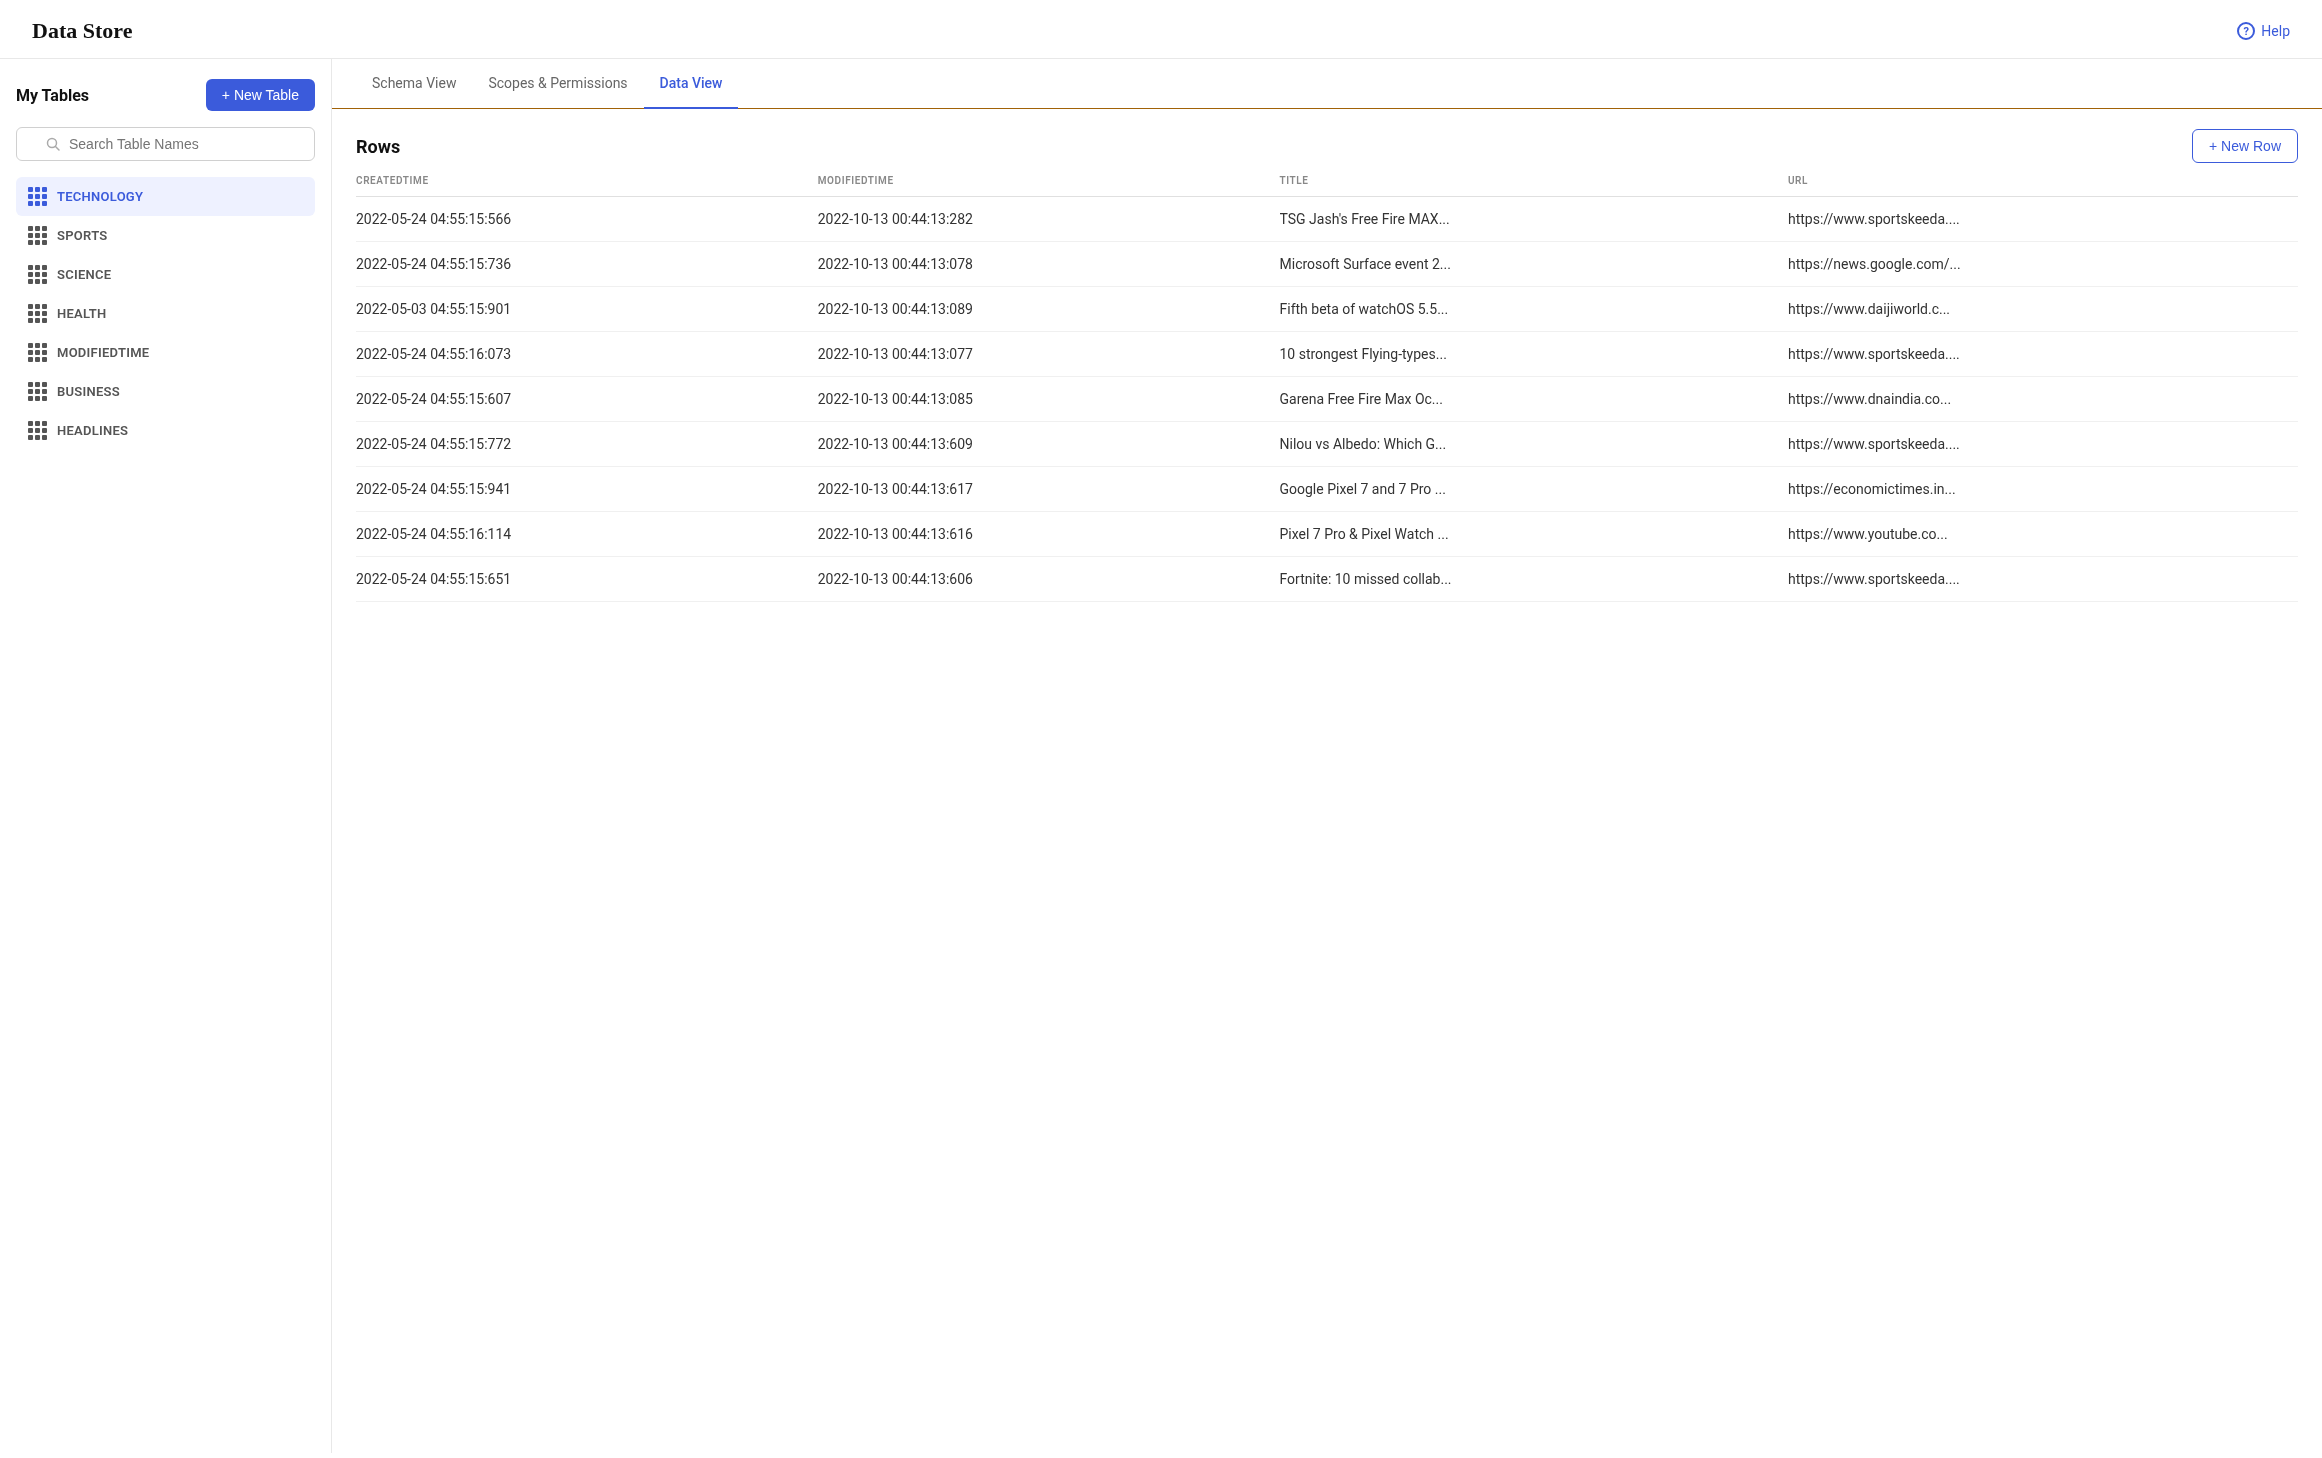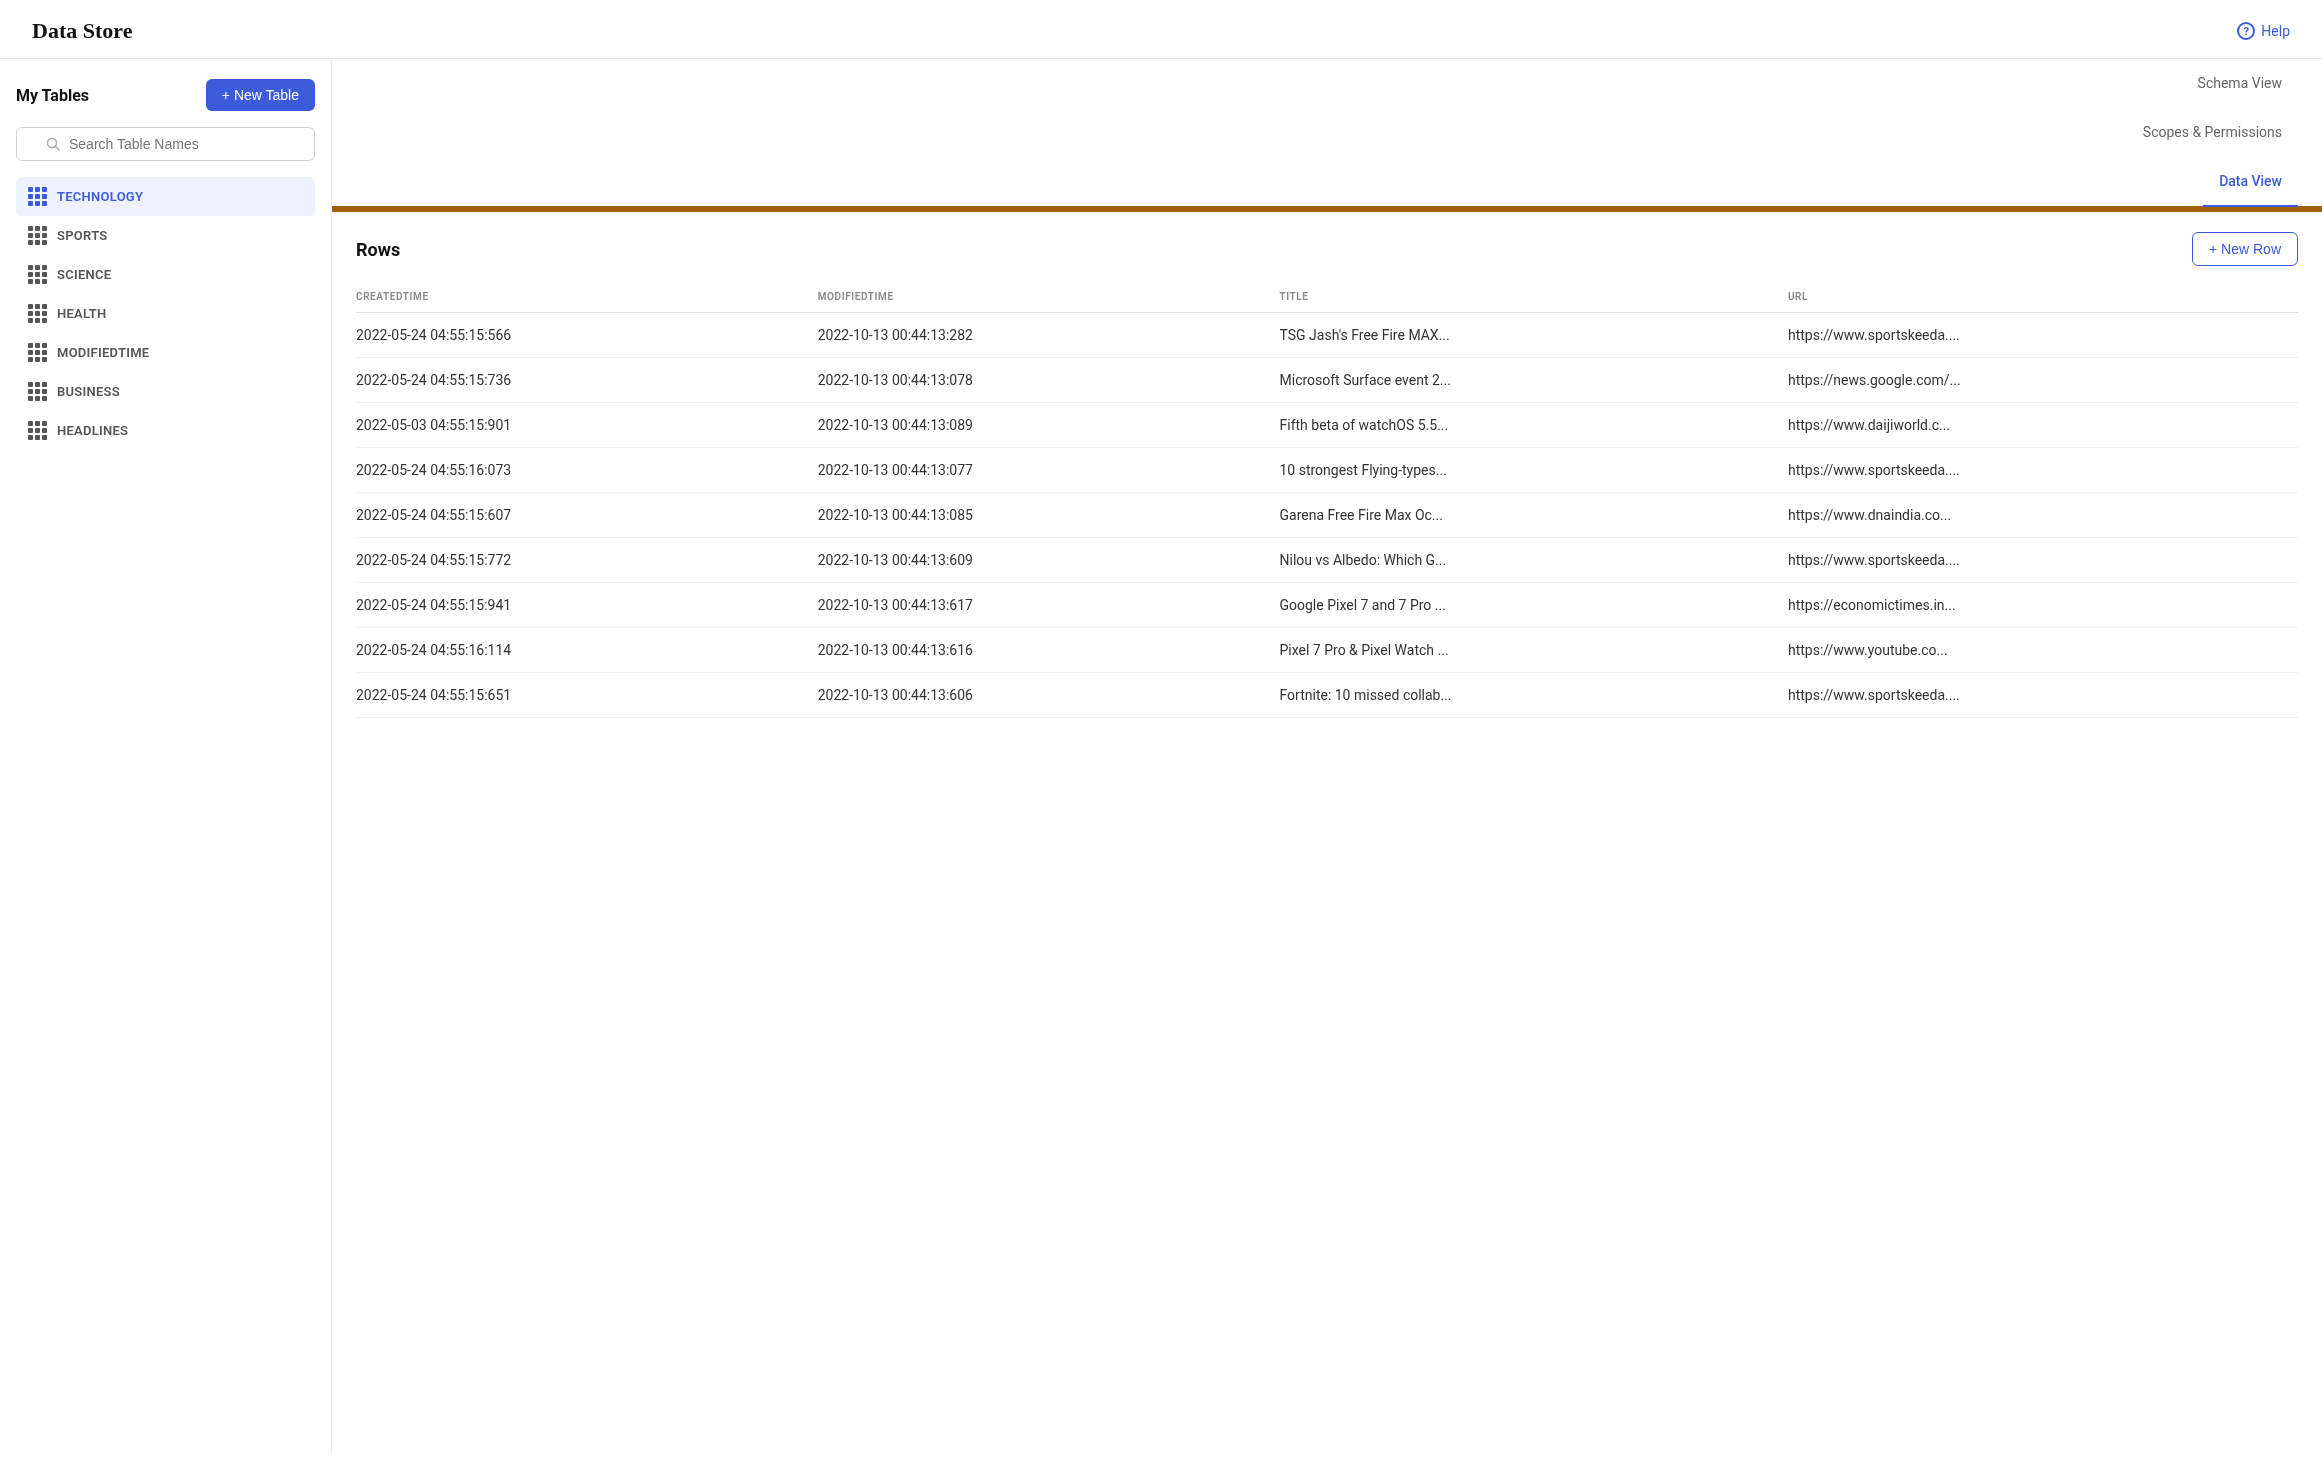--- a/index.html
+++ b/index.html
@@ -139,24 +139,23 @@
     .content-area {
       flex: 1;
       display: flex;
       flex-direction: column;
       overflow: hidden;
     }
 
     
     .tabs-bar {
       display: flex;
-      align-items: flex-end;
-      border-bottom: 6px solid #a16207;
+      align-items: flex-start;
+      border-bottom: 1px solid #a16207;
       padding: 0 24px;
-      flex-direction: column;
     }
     .tab-item {
       padding: 16px 16px;
       font-size: 14px;
       color: #666;
       cursor: pointer;
       border-bottom: 2px solid transparent;
       margin-bottom: -1px;
     }
     .tab-item.active {
@@ -168,21 +167,21 @@
     
     .rows-area {
       flex: 1;
       overflow-y: auto;
       padding: 20px 24px 0 24px;
     }
     .rows-header {
       display: flex;
       align-items: center;
       justify-content: space-between;
-      margin-bottom: 17px;
+      margin-bottom: 4px;
     }
     .rows-title {
       font-size: 18px;
       font-weight: 700;
       color: #111;
     }
     .new-row-btn {
       display: flex;
       align-items: center;
       gap: 6px;

